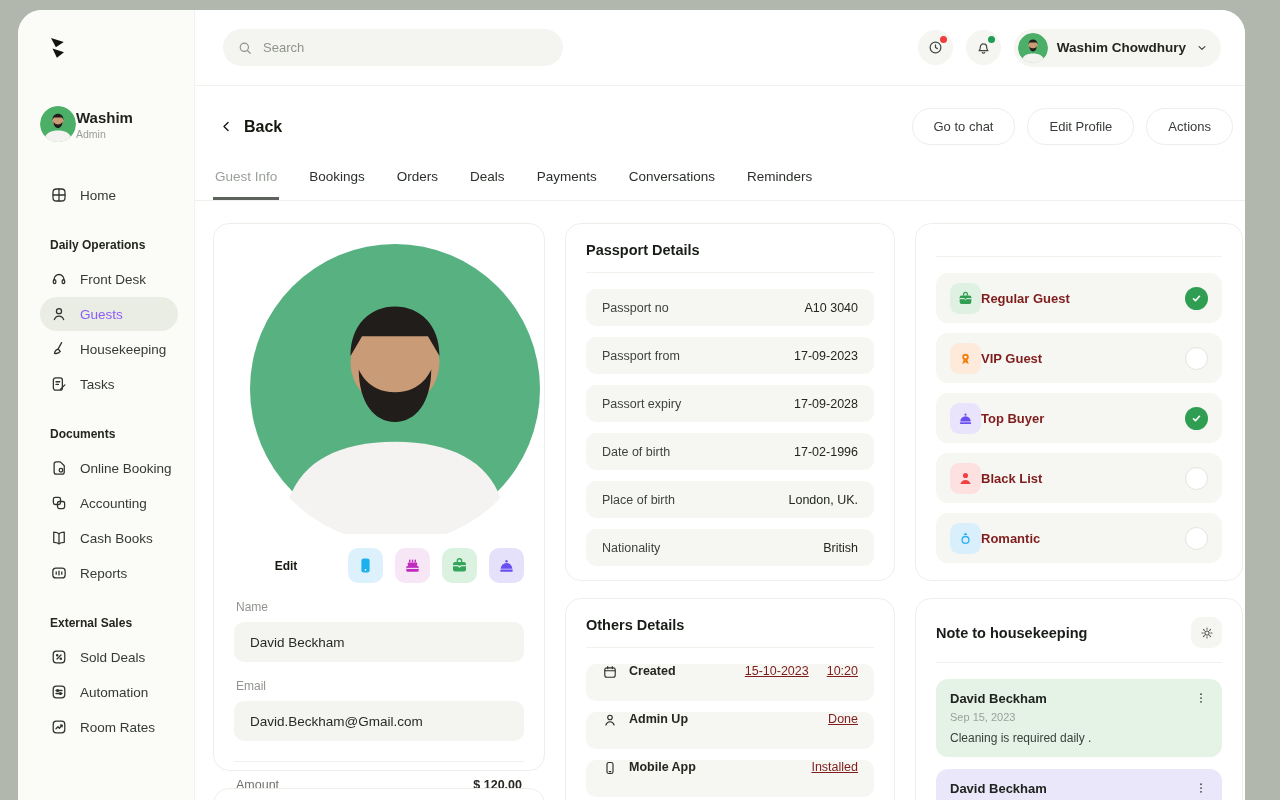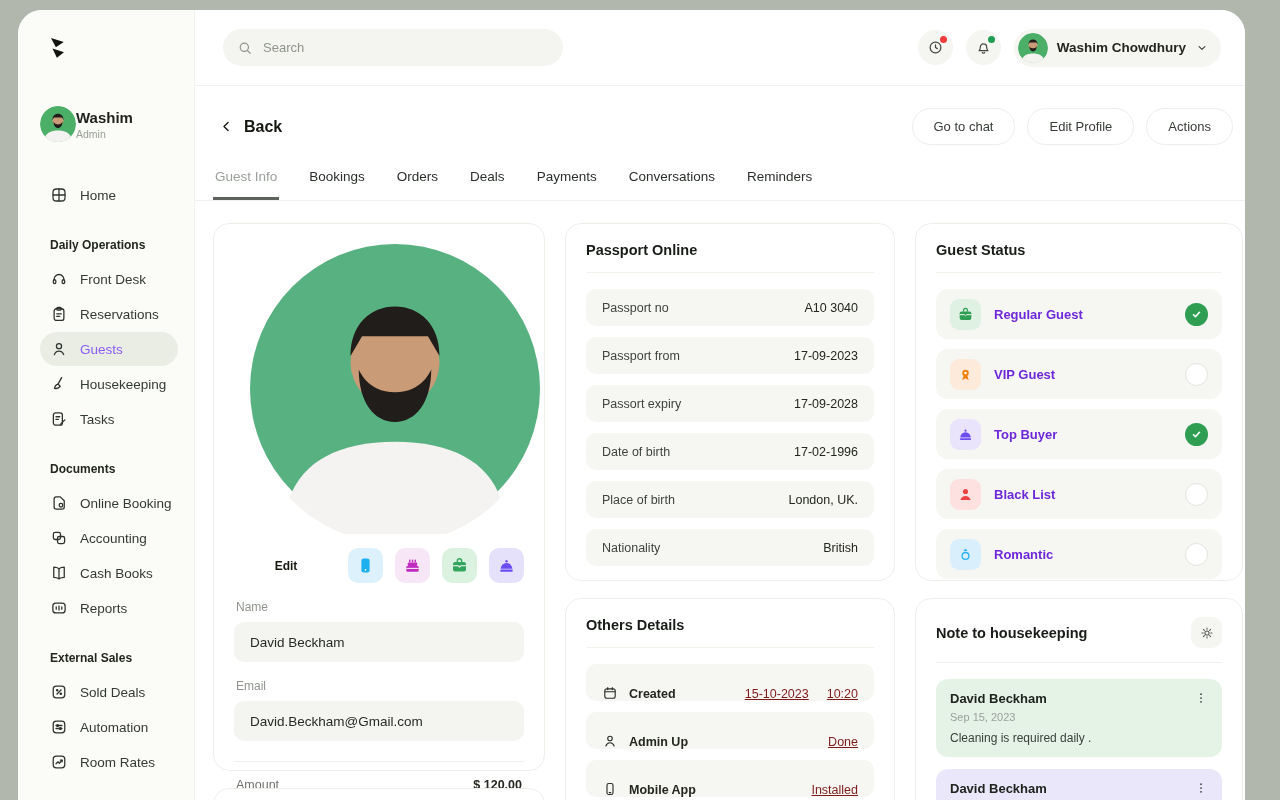--- a/index.html
+++ b/index.html
@@ -84,33 +84,33 @@
   .fin-row .val { font-weight:bold; }
   .sliver { flex:none; height:120px; padding:14px 16px; display:flex; justify-content:flex-end; }
 
   
   .p-row { background:#f6f6f2; border-radius:10px; height:37px; display:flex; align-items:center;
            justify-content:space-between; padding:0 16px; font-size:12.5px; margin-bottom:11px; }
   .p-row:last-child { margin-bottom:0;gap:44px; }
   .p-row .lbl { color:#3e433d; }
   .p-row .val { color:#23271f; }
   .o-card { height:320px; }
-  .o-row { background:#f6f6f2; border-radius:10px; height:37px; display:flex; align-items:flex-end;
+  .o-row { background:#f6f6f2; border-radius:10px; height:37px; display:flex; align-items:flex-start;
            padding:0 16px; font-size:12.5px; margin-bottom:11px; }
   .o-row .oic { width:16px; height:16px; color:#2b2f2a; margin-right:11px; display:flex; }
   .o-row .lbl { color:#23271f; font-weight:bold; }
   .o-row .right { margin-left:auto; display:flex; gap:18px; color:#7f1d1d;text-decoration:underline; }
 
   
   .s-card { height:358px; }
   .s-row { background:#f6f6f2; border-radius:12px; height:50px; display:flex; align-items:center;
            padding:0 14px; margin-bottom:10px; }
   .stat-ic { width:31px; height:31px; border-radius:9px; display:flex; align-items:center; justify-content:center; }
   .stat-ic svg { width:17px; height:17px; }
-  .s-row .lbl { font-size:13px; font-weight:bold; color:#6d28d9; margin-left:13px; }
+  .s-row .lbl { font-size:13px; font-weight:bold; color:#7f1d1d; }
   .check { margin-left:auto; width:23px; height:23px; border-radius:50%; display:flex; align-items:center;
            justify-content:center; cursor:pointer; }
   .check.on { background:#2f9e53; } .check.on svg { width:13px; height:13px; }
   .check.off { background:#fff; border:1.5px solid #e4e4de; }
 
   
   .n-card { height:320px; }
   .n-head { display:flex; align-items:center; justify-content:space-between; }
   .gear-btn { width:31px; height:31px; border-radius:10px; border:none; background:#f5f5f1; color:#565c55;
               display:flex; align-items:center; justify-content:center; cursor:pointer; }
@@ -164,30 +164,20 @@
       <div class="side-sec">Daily Operations</div>
       <div class="side-item">
         <span class="sic">
               <svg viewBox="0 0 24 24" fill="none" stroke="currentColor" stroke-width="1.7" stroke-linecap="round" stroke-linejoin="round">
                 <path d="M5.5 13.5v-1a6.5 6.5 0 0 1 13 0v1"></path>
                 <rect x="4.4" y="12.8" width="3.4" height="5.2" rx="1.7"></rect>
                 <rect x="16.2" y="12.8" width="3.4" height="5.2" rx="1.7"></rect>
               </svg>
             </span>
         <span>Front Desk</span>
-      </div>
-      <div class="side-item">
-        <span class="sic">
-              <svg viewBox="0 0 24 24" fill="none" stroke="currentColor" stroke-width="1.7" stroke-linecap="round" stroke-linejoin="round">
-                <rect x="5.5" y="5" width="13" height="15.5" rx="3"></rect>
-                <rect x="9" y="3.2" width="6" height="3.6" rx="1.6"></rect>
-                <path d="M9 11.8h6M9 15.2h4"></path>
-              </svg>
-            </span>
-        <span>Reservations</span>
       </div>
       <div class="side-item active">
         <span class="sic">
               <svg viewBox="0 0 24 24" fill="none" stroke="currentColor" stroke-width="1.7" stroke-linecap="round" stroke-linejoin="round">
                 <circle cx="12" cy="8.2" r="3.4"></circle>
                 <path d="M5.8 19.5c1.1-3.2 3.4-4.8 6.2-4.8s5.1 1.6 6.2 4.8"></path>
               </svg>
             </span>
         <span>Guests</span>
       </div>
@@ -422,21 +412,21 @@
           
           
         </div>
         <div class="card sliver">
           
         </div>
       </div>
 
       <div class="col">
         <div class="card card-pad" style="height:358px;">
-          <div class="card-title">Passport Online</div>
+          <div class="card-title">Passport Details</div>
           <hr class="hline">
           <div class="p-row">
                 <span class="lbl">Passport no</span>
                 <span class="val">A10 3040</span>
               </div>
           <div class="p-row">
                 <span class="lbl">Passport from</span>
                 <span class="val">17-09-2023</span>
               </div>
           <div class="p-row">
@@ -495,21 +485,20 @@
             <span class="lbl">Mobile App</span>
             <span class="right">
                   <span>Installed</span>
                 </span>
           </div>
         </div>
       </div>
 
       <div class="col">
         <div class="card card-pad s-card">
-          <div class="card-title">Guest Status</div>
           <hr class="hline">
           <div class="s-row">
             <span class="stat-ic" style="background: rgb(223, 241, 227); color: rgb(47, 158, 83);">
                   <svg viewBox="0 0 24 24" fill="currentColor">
                     <rect x="3.8" y="7.6" width="16.4" height="12" rx="2.6"></rect>
                     <path d="M9.3 7.6V6.2a2.7 2.7 0 0 1 5.4 0v1.4" fill="none" stroke="currentColor" stroke-width="1.8"></path>
                     <path d="M3.8 12.2h6.4l1.8 1.7 1.8-1.7h6.4" stroke="#fff" stroke-width="1.3" fill="none"></path>
                   </svg>
                 </span>
             <span class="lbl">Regular Guest</span>

